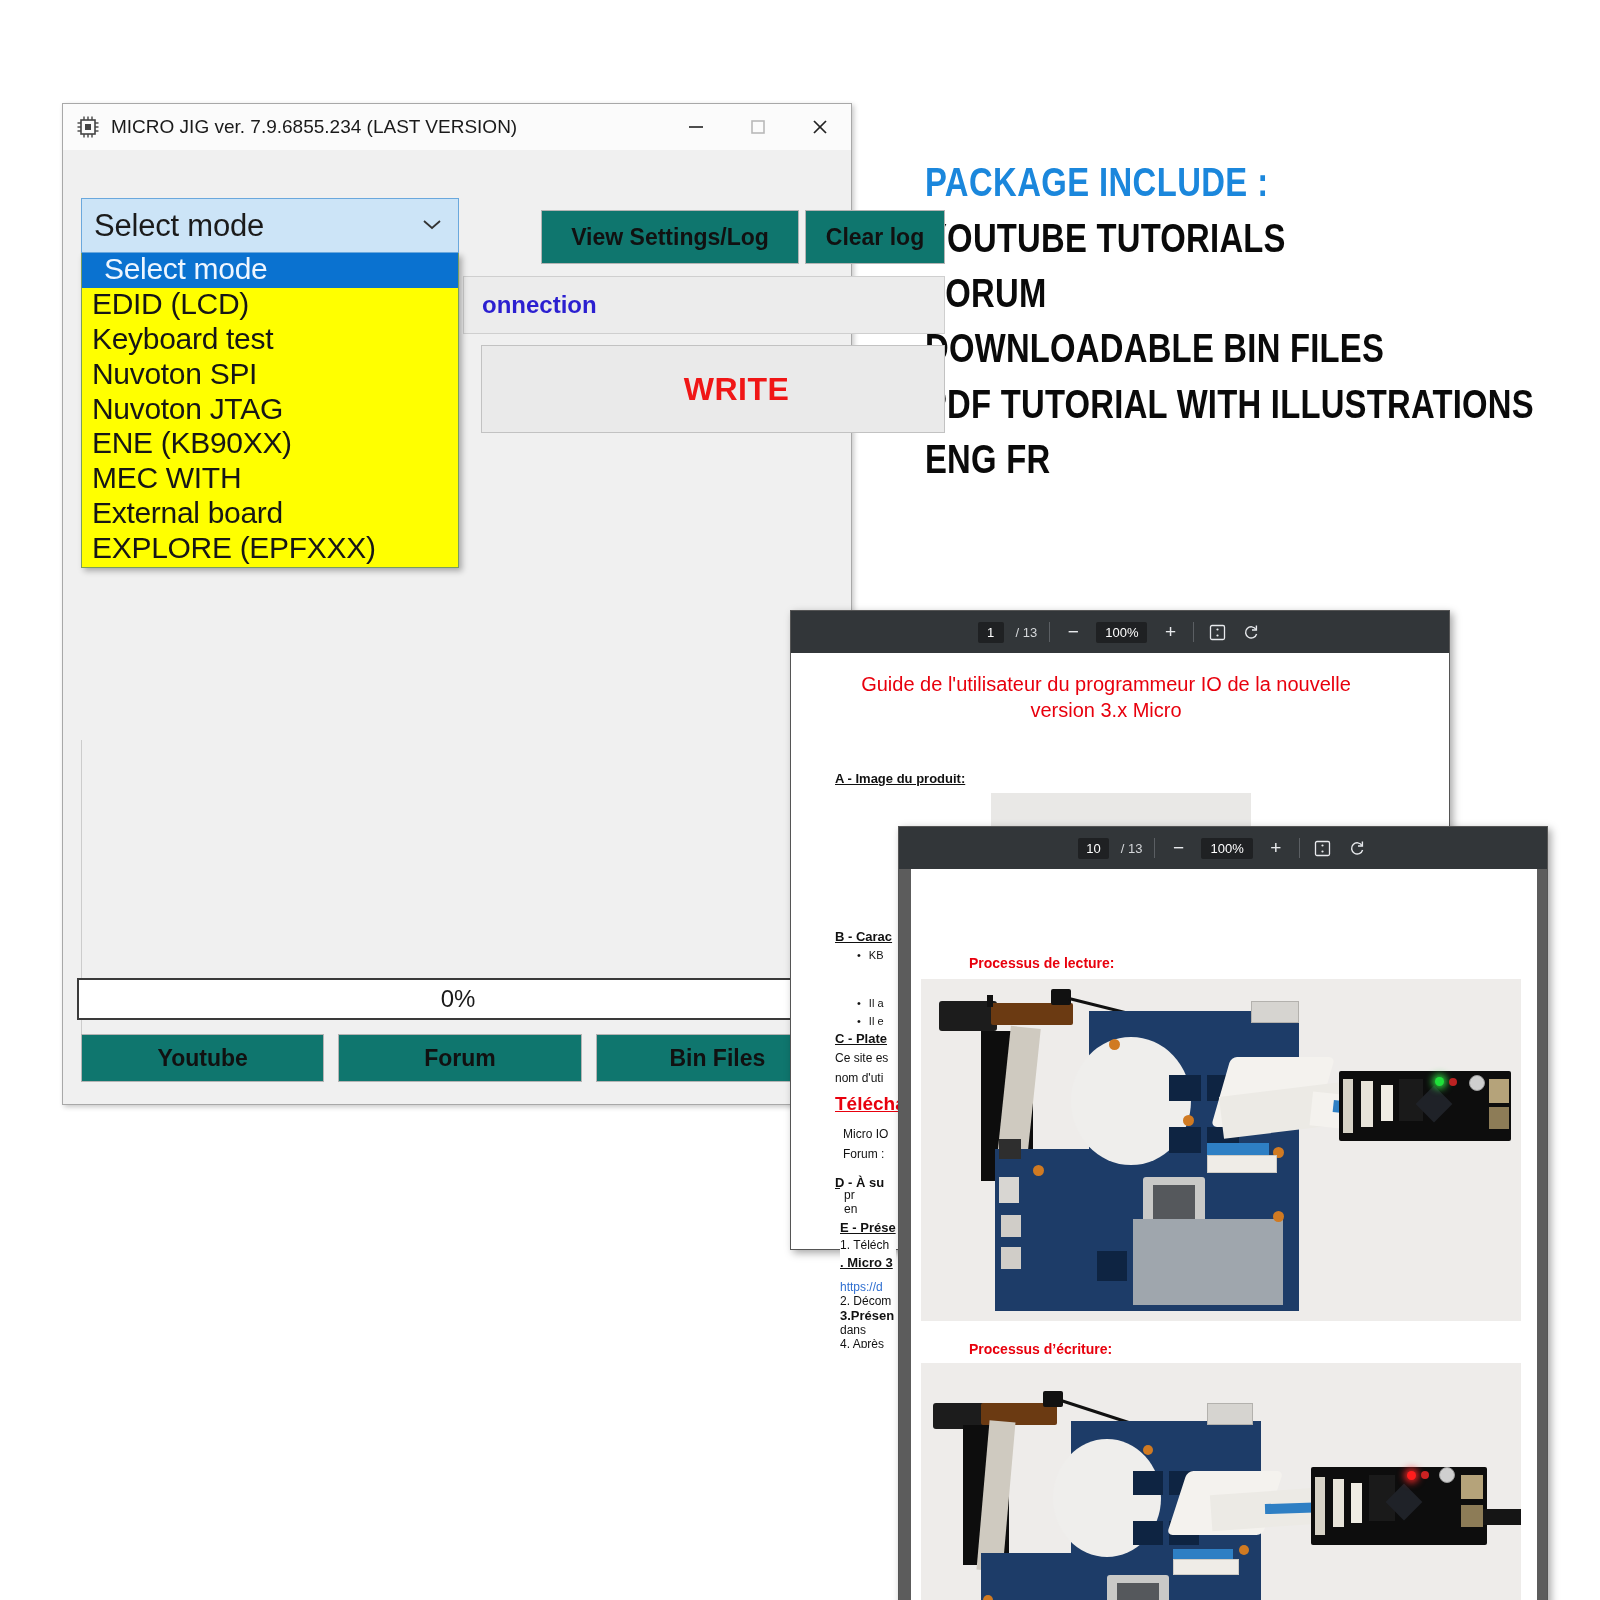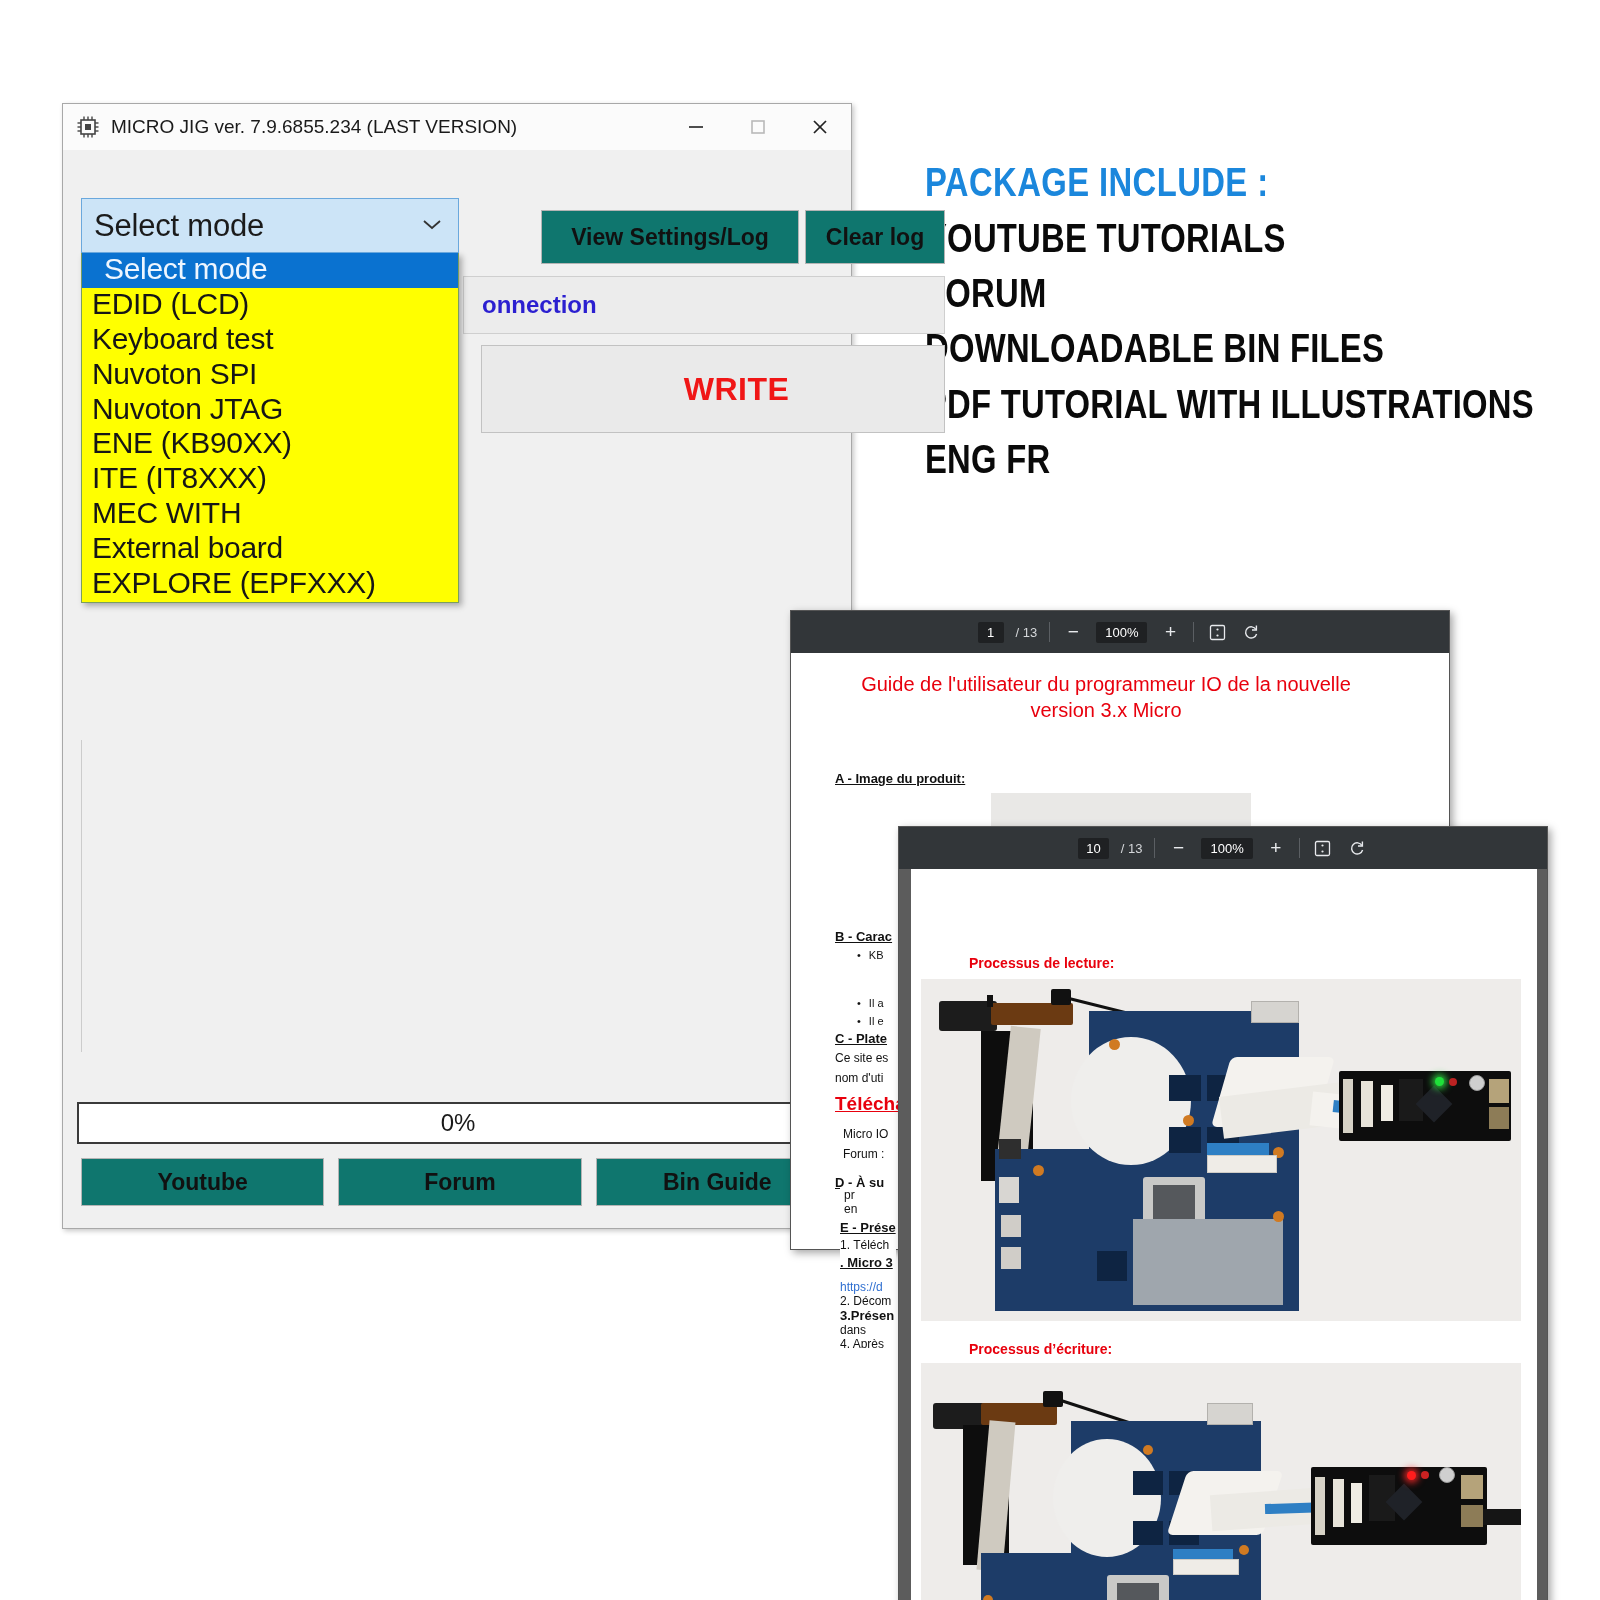--- a/index.html
+++ b/index.html
@@ -7,21 +7,21 @@
     width: 1600px; height: 1600px;
     background: #ffffff;
     font-family: "Liberation Sans", sans-serif;
     overflow: hidden;
   }
   #root { position: relative; width: 1600px; height: 1600px; background: #fff; }
 
   
   #app-window {
     position: absolute; left: 62px; top: 103px;
-    width: 790px; height: 1126px;
+    width: 790px; height: 1002px;
     background: #f0f0f0;
     border: 1px solid #a8a8a8;
     box-shadow: 2px 2px 5px rgba(0,0,0,0.22);
     z-index: 10;
   }
   #titlebar {
     position: relative; height: 46px; background: #fbfbfb;
     display: flex; align-items: center; padding-left: 12px;
   }
   #chip-icon { width: 26px; height: 26px; flex: 0 0 auto; }
@@ -248,35 +248,34 @@
               </svg>
         </span>
       </div>
       <div id="combo-list">
         <div class="opt selected">Select mode</div>
         <div class="opt">EDID (LCD)</div>
         <div class="opt">Keyboard test</div>
         <div class="opt">Nuvoton SPI</div>
         <div class="opt">Nuvoton JTAG</div>
         <div class="opt">ENE  (KB90XX)</div>
-        <div class="opt">ITE  (IT8XXX)</div>
         <div class="opt">MEC WITH</div>
         <div class="opt">External board</div>
         <div class="opt">EXPLORE (EPFXXX)</div>
       </div>
     </div>
 
     <div id="progress">
       <span id="progress-label">0%</span>
     </div>
 
     <div id="footer">
       <div class="btn3d foot-btn">Youtube</div>
       <div class="btn3d foot-btn">Forum</div>
-      <div class="btn3d foot-btn">Bin Guide</div>
+      <div class="btn3d foot-btn">Bin Files</div>
     </div>
 
   </div>
 </div>
 
 <div id="package">
   <div id="pk-title">PACKAGE INCLUDE :</div>
   <div class="pk-line">YOUTUBE TUTORIALS</div>
   <div class="pk-line">FORUM</div>
   <div class="pk-line">DOWNLOADABLE BIN FILES</div>

